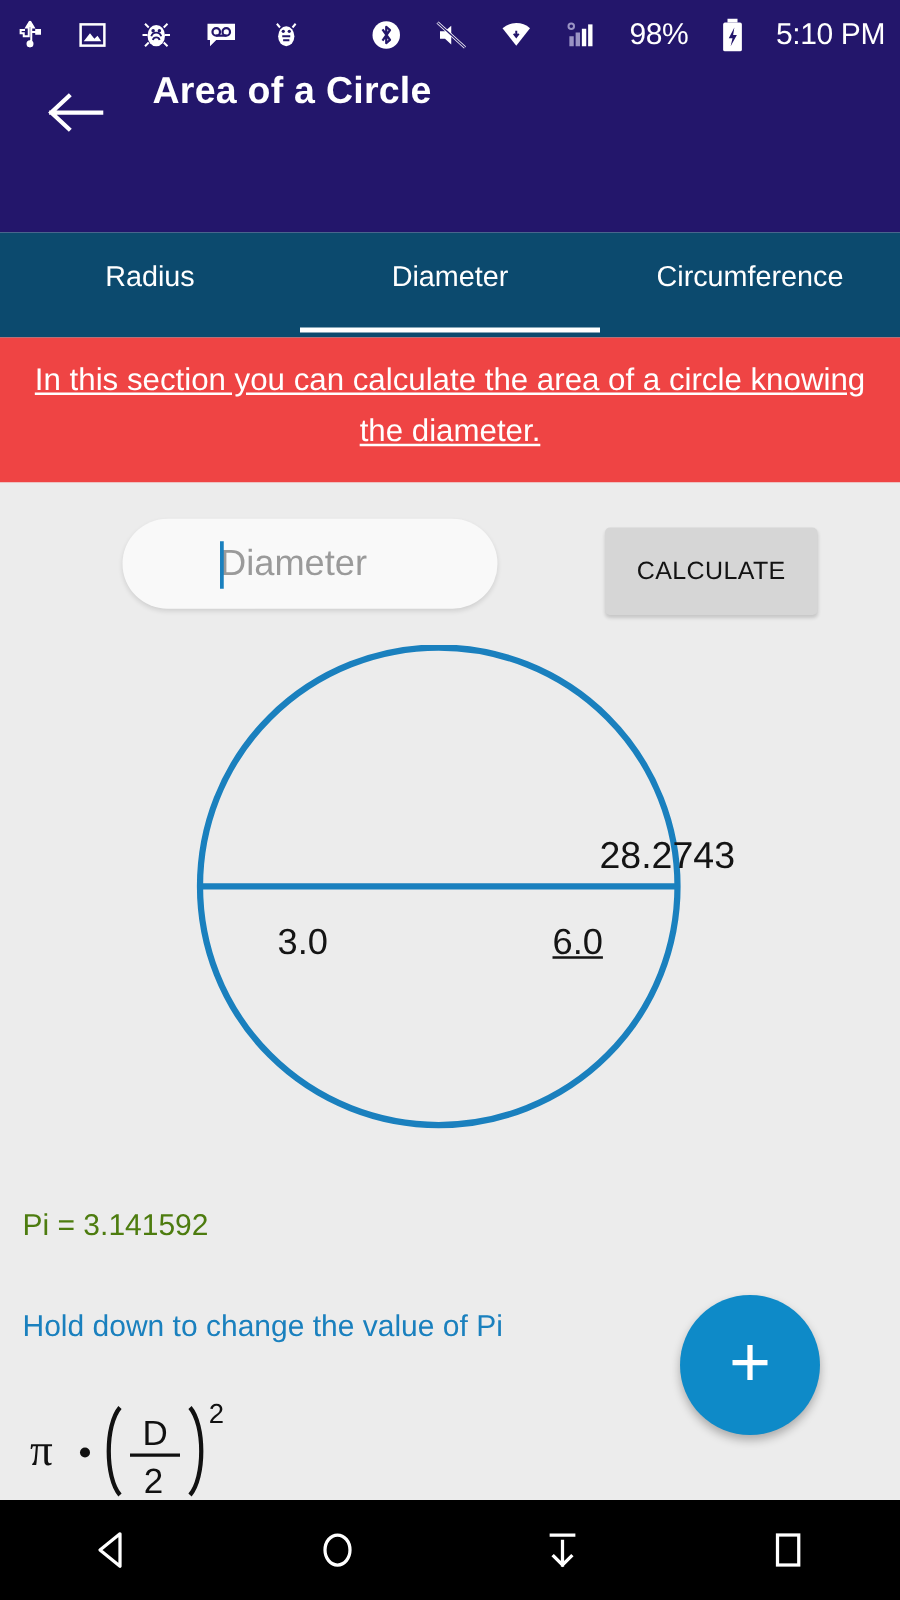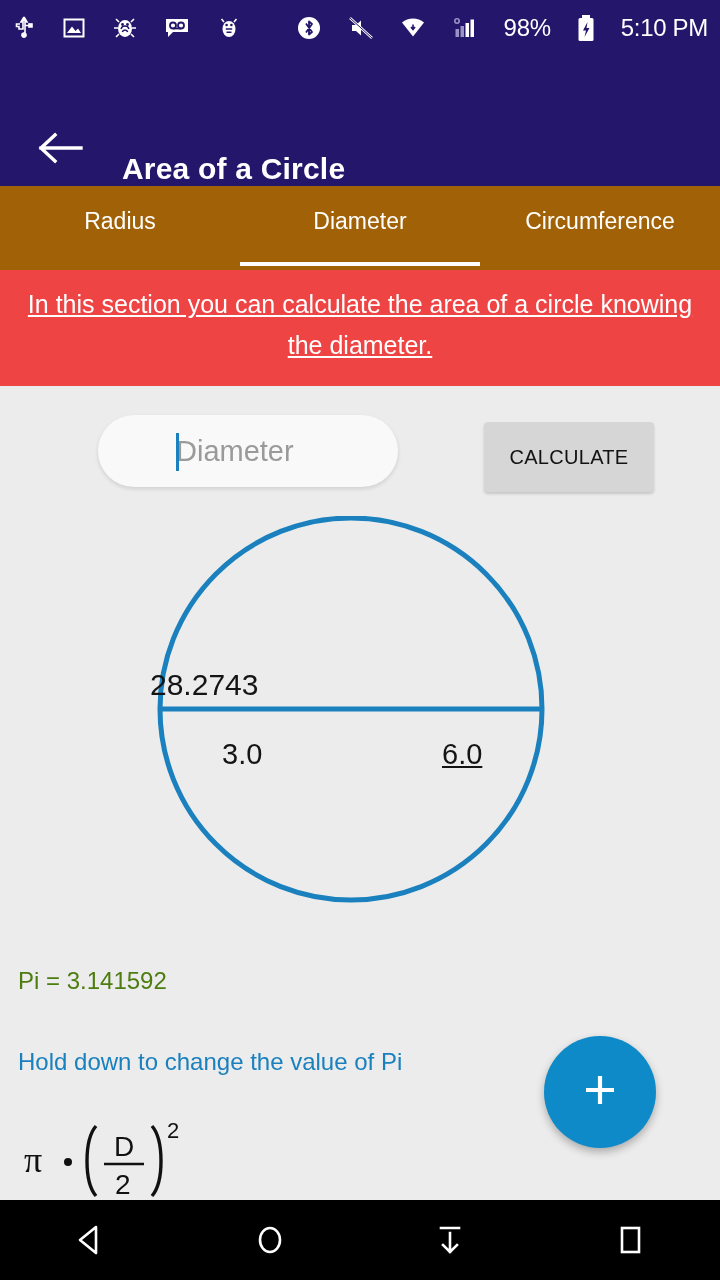--- a/index.html
+++ b/index.html
@@ -26,36 +26,36 @@
   .sb-icon { display:flex; align-items:center; justify-content:center; }
   .sb-text {
     color:#FFFFFF; font-size:24px; letter-spacing:-0.3px;
     font-family:"Liberation Sans", sans-serif;
   }
 
   
   .appbar {
     position:absolute; left:0; top:56px; width:720px; height:130px;
     background:#23166B;
-    display:flex; align-items:flex-end;
+    display:flex; align-items:flex-start;
   }
   .back-btn {
     width:72px; height:72px; margin-left:24px;
     display:flex; align-items:center; justify-content:center;
     cursor:pointer;
   }
   .appbar-title {
     color:#FFFFFF; font-size:30px; font-weight:bold;
     letter-spacing:0.2px; margin-left:26px;
   }
 
   
   .tabs {
     position:absolute; left:0; top:186px; width:720px; height:84px;
-    background:#a16207;
+    background:#0c4a6e;
     display:flex; align-items:flex-start;
   }
   .tab {
     flex:1; height:84px;
     display:flex; align-items:flex-start; justify-content:center;
     padding-top:22px;
     color:#FFFFFF; font-size:23px;
     cursor:pointer; position:relative;
   }
   .tab .tab-underline {
@@ -105,21 +105,21 @@
   }
 
   .diagram {
     position:absolute; left:150px; top:130px;
     width:420px; height:410px;
   }
   .diag-label {
     position:absolute; color:#141414;
     font-family:"Liberation Sans", sans-serif;
   }
-  .label-area { left:0; top:152px; width:420px; text-align:left; font-size:30px; }
+  .label-area { left:18px; top:152px; width:420px; text-align:right; font-size:30px; }
   .label-radius { left:72px; top:222px; font-size:29px; }
   .label-diameter { left:292px; top:222px; font-size:29px;text-decoration:underline; }
 
   .pi-block { position:absolute; left:18px; top:578px; }
   .pi-value { color:#4d7c0f; font-size:24px; line-height:34px; }
   .pi-hint { color:#1A80BE; font-size:24px; line-height:34px; cursor:pointer;margin-top:47px; }
 
   .fab {
     position:absolute; left:544px; top:1036px;
     width:112px; height:112px; border-radius:56px;

